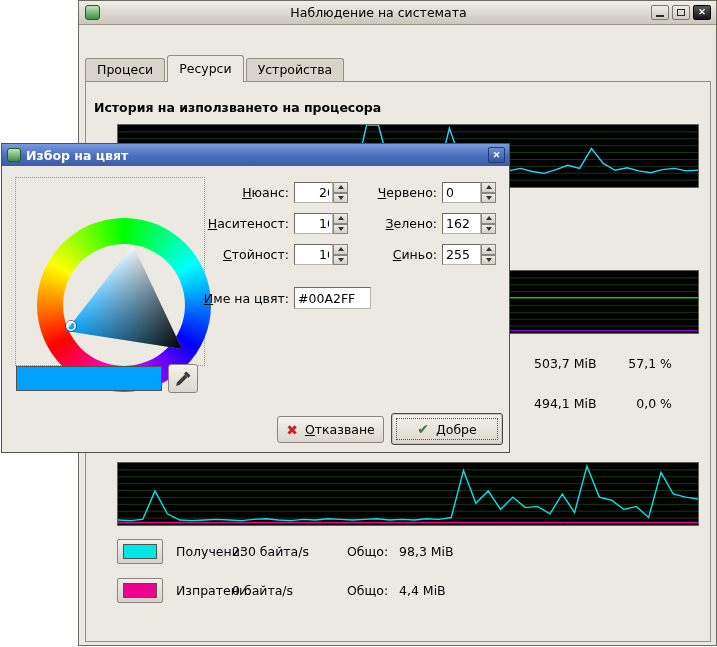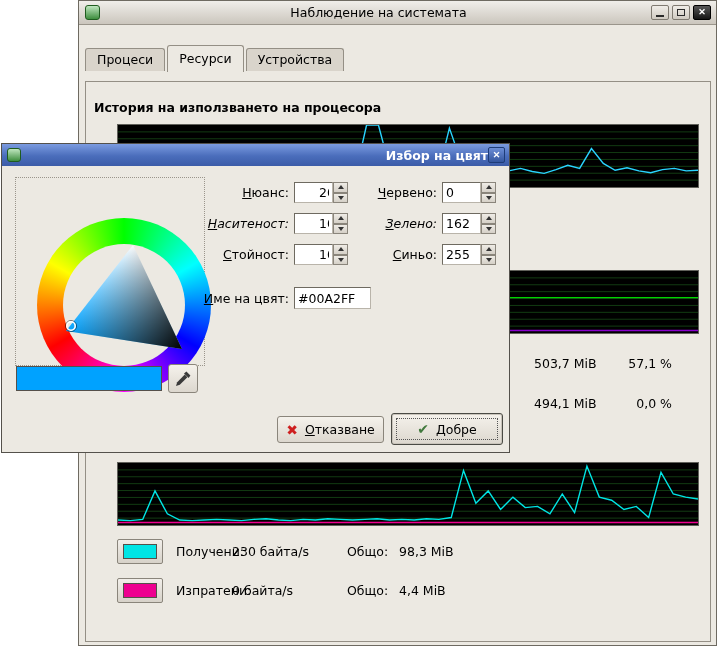--- a/index.html
+++ b/index.html
@@ -25,21 +25,21 @@
   .wb { width:18px; height:15px; display:flex; align-items:center; justify-content:center;
         background:linear-gradient(#F0EDE8,#CFCAC1); border:1px solid #7F7A71; border-radius:2px;
         font-size:9px; line-height:1; cursor:default; padding:0; }
   .glyph-min { width:8px; height:2px; background:#2A2A2A; margin-top:7px; }
   .glyph-max { width:8px; height:7px; border:1.5px solid #2A2A2A; }
   .wb-close { background:linear-gradient(#565656,#141414); color:#FFF; border-color:#000; font-weight:bold; }
 
   .menubar { position:absolute; left:8px; top:26px; height:24px; display:flex; align-items:center; }
   .menu-item { padding:4px 9px; cursor:default; }
 
-  .tabbar { position:absolute; left:6px; top:44px; height:27px; display:flex; align-items:flex-end; z-index:2; }
+  .tabbar { position:absolute; left:6px; top:54px; height:27px; display:flex; align-items:flex-end; z-index:2; }
   .tab { height:23px; line-height:22px; padding:0 11px; margin-right:2px; margin-bottom:1px;
         background:#D9D4CB; border:1px solid #948F85; border-bottom:none; border-radius:3px 3px 0 0; cursor:default; }
   .tab.active { height:27px; line-height:25px; margin-bottom:0; background:#ECE9E2; z-index:3; }
 
   .content { position:absolute; left:6px; top:80px; width:626px; height:561px;
         border:1px solid #948F85; background:#ECE9E2; z-index:1; }
   .section-title { position:absolute; left:8px; top:18px; font-weight:bold; }
   .chart { position:absolute; background:#000; border:1px solid #60605A; overflow:hidden; }
   .chart svg { width:100%; height:100%; display:block; }
   .chart-cpu { left:31px; top:42px;  width:582px; height:64px; }
@@ -59,38 +59,38 @@
         background:linear-gradient(#F2EFEA,#D7D2C9); border:1px solid #8A857B; border-radius:2px; padding:0; cursor:default; }
   .cbtn i { position:absolute; left:5px; right:5px; top:4px; bottom:4px; border:1px solid #55504A; display:block; }
   .nl-label { left:59px; } .nl-rate { left:115px; } .nl-tlabel { left:230px; } .nl-total { left:282px; }
 
   
   .dlg { position:absolute; left:1px; top:143px; width:509px; height:310px;
         background:#ECE9E2; border:1px solid #54514B; z-index:10; }
   .dlg-tb { position:absolute; left:0; top:0; right:0; height:22px; color:#FFF; font-weight:bold;
         background:linear-gradient(#7B9BE0,#4A6DBB 55%,#3C5CA8); display:flex; align-items:center; }
   .dlg-tb .app-ico { width:14px; height:14px; margin:0 5px; }
-  .dlg-title { flex:1; text-align:right; }
+  .dlg-title { flex:1; text-align:left; }
   .dlg-close { width:17px; height:16px; margin-right:4px; padding:0; color:#FFF; font-size:9px; font-weight:bold;
         background:linear-gradient(#6C8DD6,#34569E); border:1px solid #1E3C78; border-radius:2px; cursor:default; }
 
   .wheel-box { position:absolute; left:13px; top:33px; width:190px; height:189px; border:1px dotted #9A958B; }
   .wheel { position:absolute; left:21px; top:40px; width:174px; height:174px; border-radius:50%;
         background:conic-gradient(from 0deg,#00FF00,#00FFFF 16.6%,#0000FF 33.3%,#FF00FF 50%,#FF0000 66.6%,#FFFF00 83.3%,#00FF00); }
   .wheel-hole { position:absolute; inset:26px; background:#ECE9E2; border-radius:50%; }
   .wheel svg { position:absolute; inset:0; }
 
   .swatch { position:absolute; left:14px; top:222px; width:146px; height:25px; border:1px solid #55504A; }
   .dropper { position:absolute; left:166px; top:220px; width:30px; height:29px;
         background:linear-gradient(#F5F2EC,#DCD7CE); border:1px solid #8A857B; border-radius:3px;
         display:flex; align-items:center; justify-content:center; padding:0; cursor:default; }
 
   .flabel { position:absolute; text-align:right; height:21px; line-height:21px; }
   .l1 { left:168px; width:119px; } .l2 { left:352px; width:83px; }
-  .r1 { top:38px; } .r2 { top:69px;font-style:italic; } .r3 { top:100px; } .r4 { top:144px; }
+  .r1 { top:38px; } .r2 { top:69px; } .r3 { top:100px; } .r4 { top:144px; }
   .entry { position:absolute; height:21px; background:#FFF; font:inherit; padding:0 3px;
         border:1px solid; border-color:#6E6A60 #B9B4AA #B9B4AA #6E6A60; }
   .e1 { left:292px; width:39px;padding-left:24px; } .e2 { left:440px; width:39px; }
   .spin { position:absolute; width:15px; height:21px; display:flex; flex-direction:column; }
   .s1 { left:331px; } .s2 { left:479px; }
   .spin b { flex:1; display:flex; align-items:center; justify-content:center;
         background:linear-gradient(#EFECE6,#D5D0C7); border:1px solid #8A857B; }
   .tri-up   { width:0; height:0; border-left:3px solid transparent; border-right:3px solid transparent; border-bottom:4px solid #333; }
   .tri-down { width:0; height:0; border-left:3px solid transparent; border-right:3px solid transparent; border-top:4px solid #333; }
   .name-entry { left:292px; top:143px; width:77px; height:22px; }

